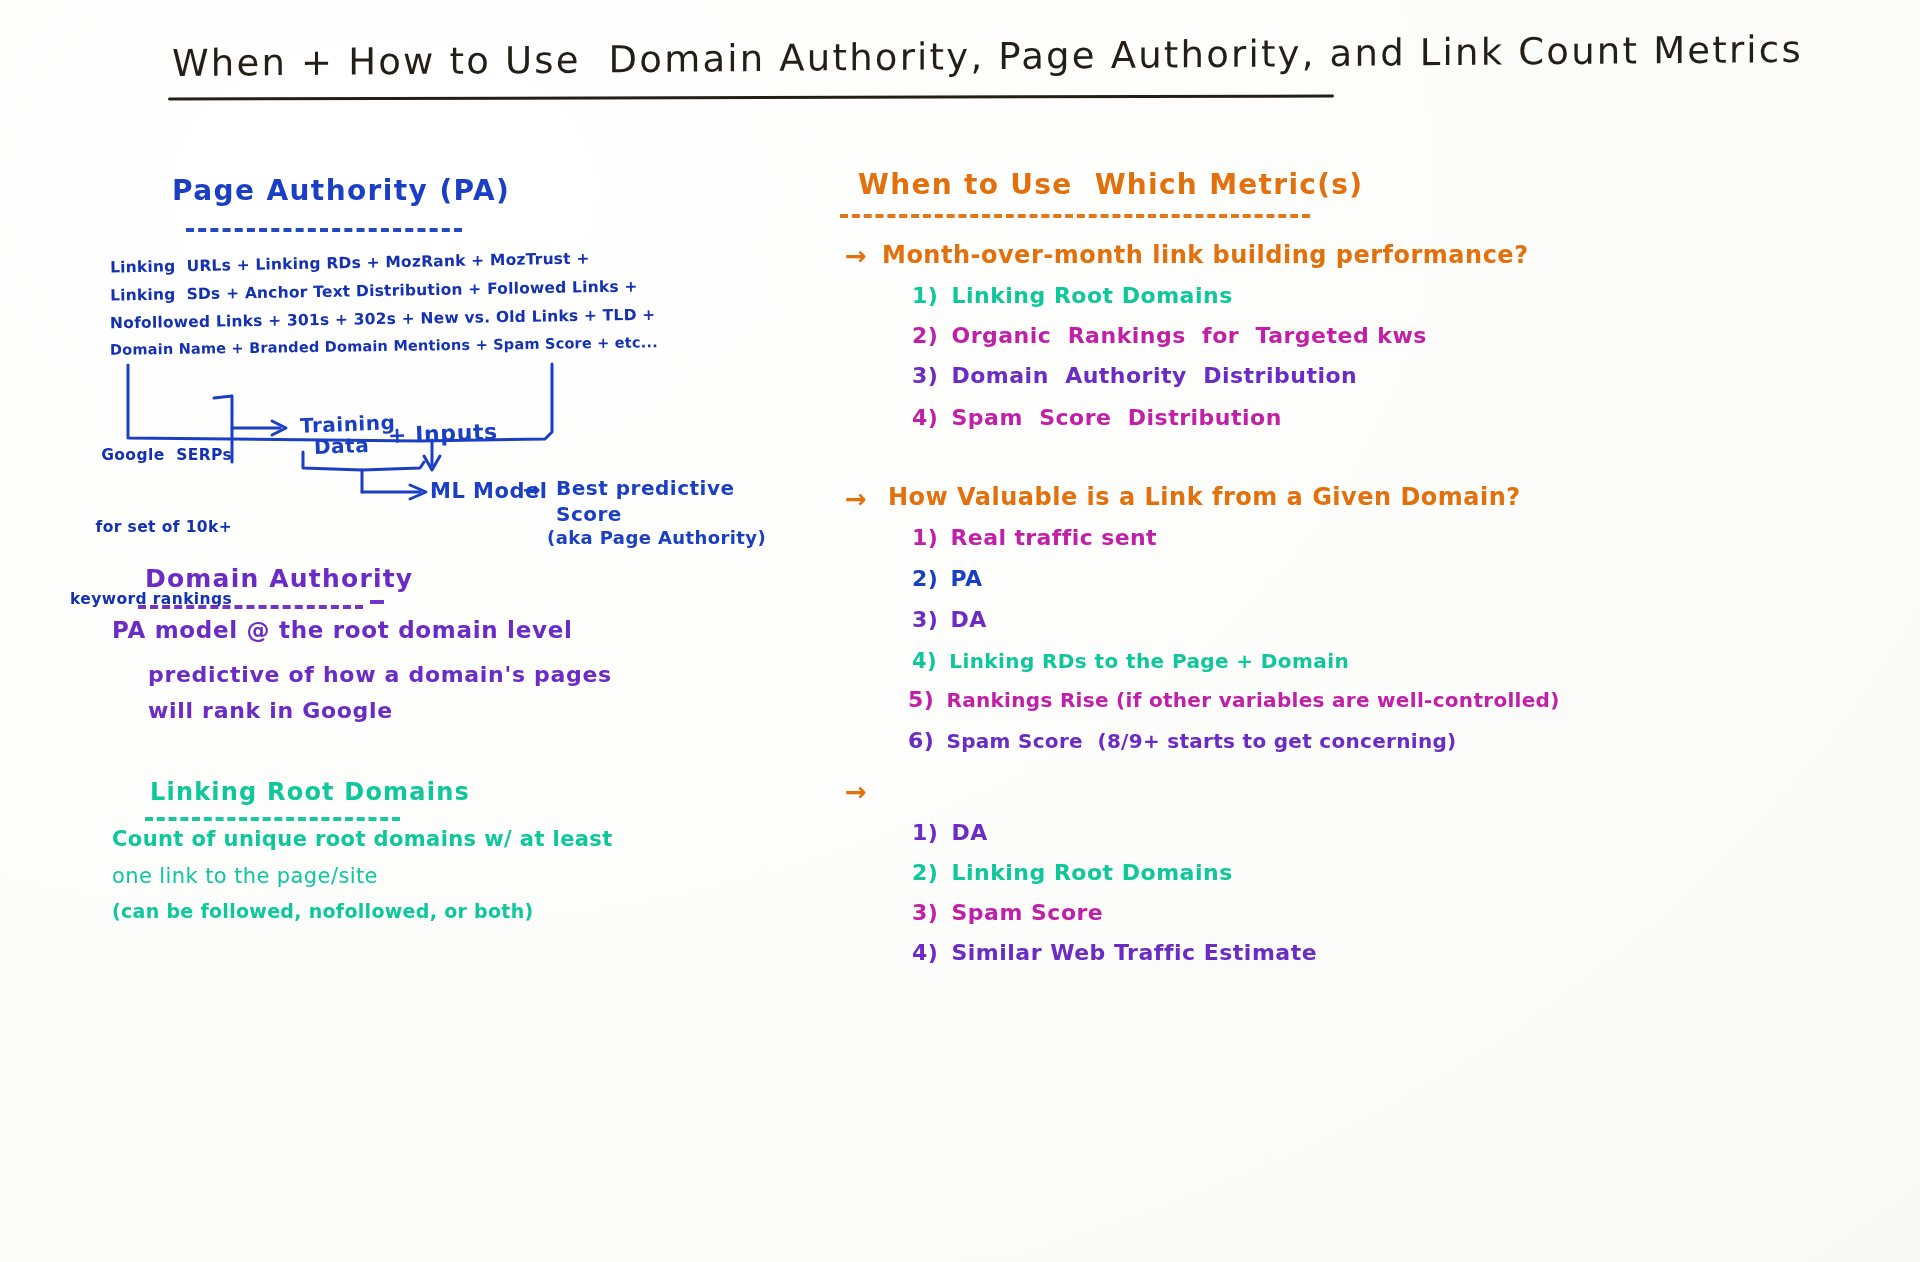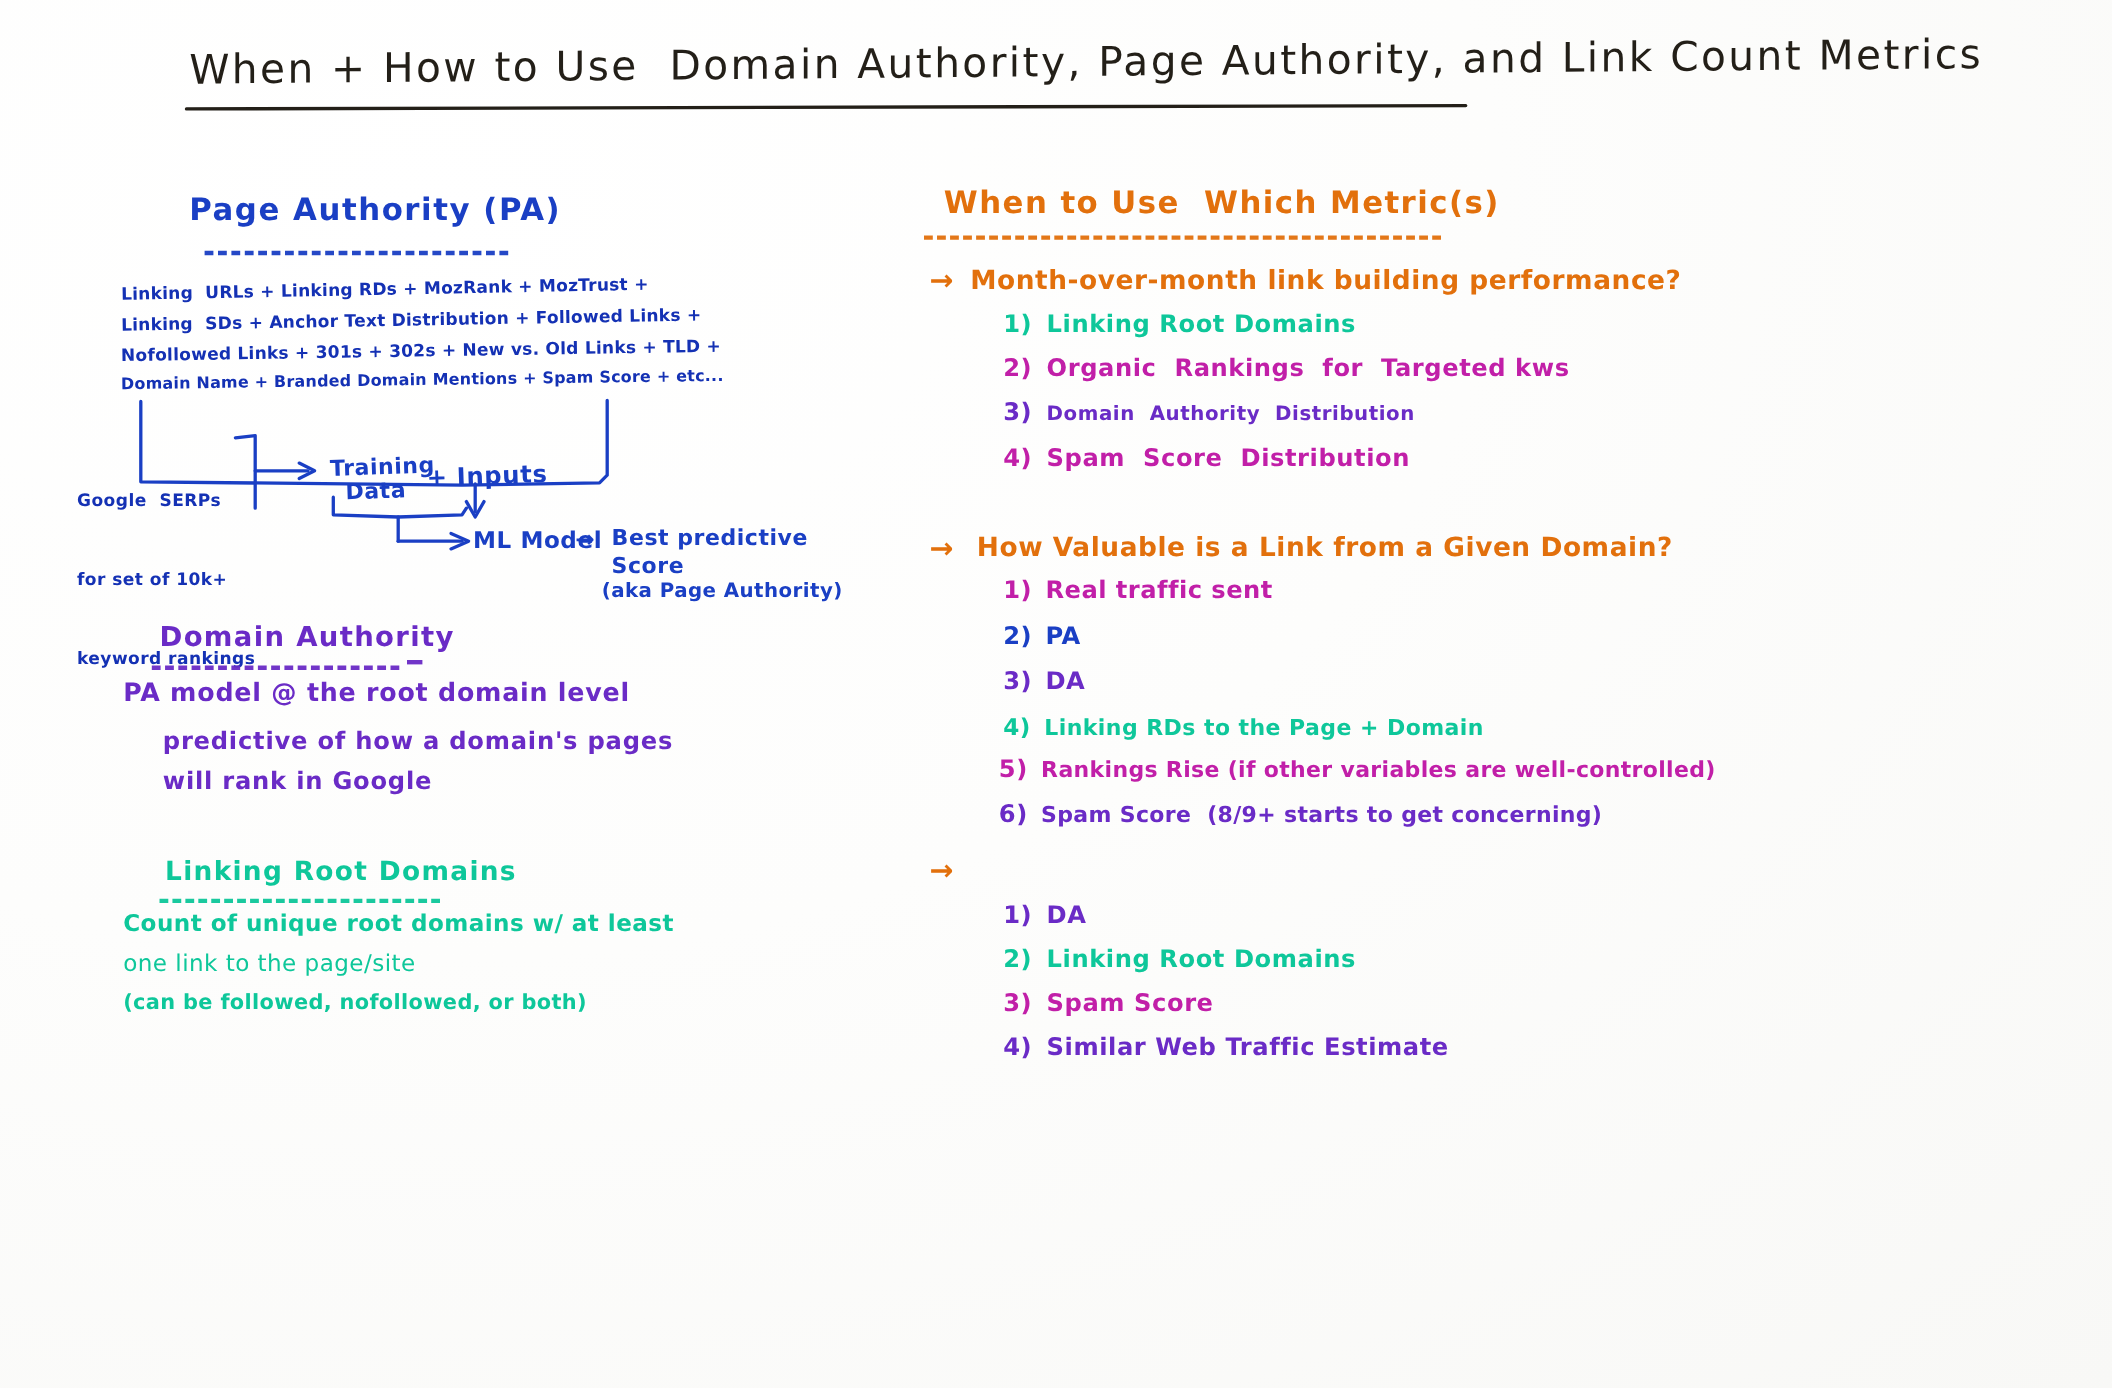--- a/index.html
+++ b/index.html
@@ -68,21 +68,21 @@
   <div id="title-rule"></div>
 
   <div class="ink hand c-blue sec-head" style="left:172px;top:176px;font-size:28px;">Page Authority (PA)</div>
   <div class="dash c-blue" style="left:186px;top:228px;width:276px;"></div>
 
   <div class="ink hand c-darkblue tiny" style="left:110px;top:255px;transform:rotate(-1.1deg);">Linking  URLs + Linking RDs + MozRank + MozTrust +</div>
   <div class="ink hand c-darkblue tiny" style="left:110px;top:283px;transform:rotate(-1.0deg);">Linking  SDs + Anchor Text Distribution + Followed Links +</div>
   <div class="ink hand c-darkblue tiny" style="left:110px;top:311px;transform:rotate(-0.9deg);">Nofollowed Links + 301s + 302s + New vs. Old Links + TLD +</div>
   <div class="ink hand c-darkblue tiny" style="left:110px;top:339px;transform:rotate(-0.8deg);font-size:14.5px;">Domain Name + Branded Domain Mentions + Spam Score + etc...</div>
 
-  <div class="ink hand c-darkblue" style="left:70px;top:395px;font-size:15.5px;font-weight:700;letter-spacing:.4px;line-height:1.55;">
+  <div class="ink hand c-darkblue" style="left:70px;top:395px;font-size:15.5px;font-weight:700;letter-spacing:.4px;line-height:1.55;text-align:right;">
     <div>Google  SERPs</div>
     <div>for set of 10k+</div>
     <div>keyword rankings</div>
   </div>
 
   <div class="ink hand c-blue" style="left:300px;top:414px;font-size:20px;font-weight:600;letter-spacing:.5px;transform:rotate(-2deg);">Training</div>
   <div class="ink hand c-blue" style="left:314px;top:436px;font-size:20px;font-weight:600;letter-spacing:.5px;transform:rotate(-2deg);">Data</div>
 
   <div class="ink hand c-blue" style="left:388px;top:422px;font-size:22px;font-weight:600;letter-spacing:.6px;transform:rotate(-2deg);">+ Inputs</div>
 
@@ -117,21 +117,21 @@
   <div class="list-line" style="left:912px;top:284px;">
     <span class="ink hand c-teal" style="position:relative;font-size:22px;font-weight:600;">1)</span>
     <span class="ink hand c-teal" style="position:relative;font-size:22px;font-weight:600;letter-spacing:.5px;margin-left:8px;">Linking Root Domains</span>
   </div>
   <div class="list-line" style="left:912px;top:324px;">
     <span class="ink hand c-magenta" style="position:relative;font-size:22px;font-weight:600;">2)</span>
     <span class="ink hand c-magenta" style="position:relative;font-size:22px;font-weight:600;letter-spacing:.5px;margin-left:8px;">Organic  Rankings  for  Targeted kws</span>
   </div>
   <div class="list-line" style="left:912px;top:364px;">
     <span class="ink hand c-purple" style="position:relative;font-size:22px;font-weight:600;">3)</span>
-    <span class="ink hand c-purple" style="position:relative;font-size:18px;font-weight:600;letter-spacing:.5px;margin-left:8px;">Domain  Authority  Distribution</span>
+    <span class="ink hand c-purple" style="position:relative;font-size:22px;font-weight:600;letter-spacing:.5px;margin-left:8px;">Domain  Authority  Distribution</span>
   </div>
   <div class="list-line" style="left:912px;top:406px;">
     <span class="ink hand c-magenta" style="position:relative;font-size:22px;font-weight:600;">4)</span>
     <span class="ink hand c-magenta" style="position:relative;font-size:22px;font-weight:600;letter-spacing:.5px;margin-left:8px;">Spam  Score  Distribution</span>
   </div>
 
   <div class="ink hand c-orange" style="left:845px;top:486px;font-size:26px;">→</div>
   <div class="ink hand c-orange" style="left:888px;top:485px;font-size:24px;font-weight:600;letter-spacing:.5px;">How Valuable is a Link from a Given Domain?</div>
 
   <div class="list-line" style="left:912px;top:526px;text-align:center;">

